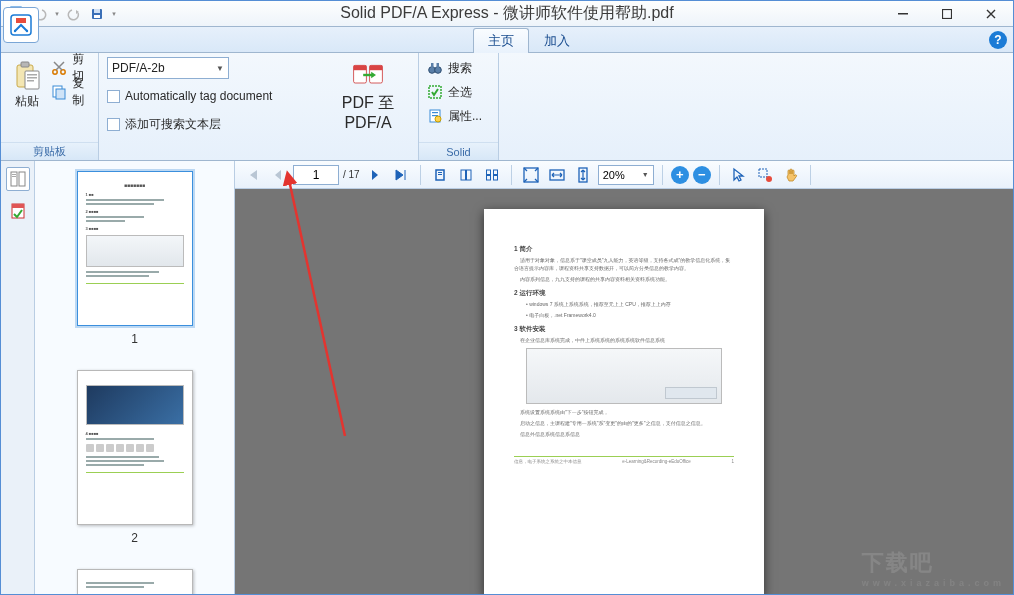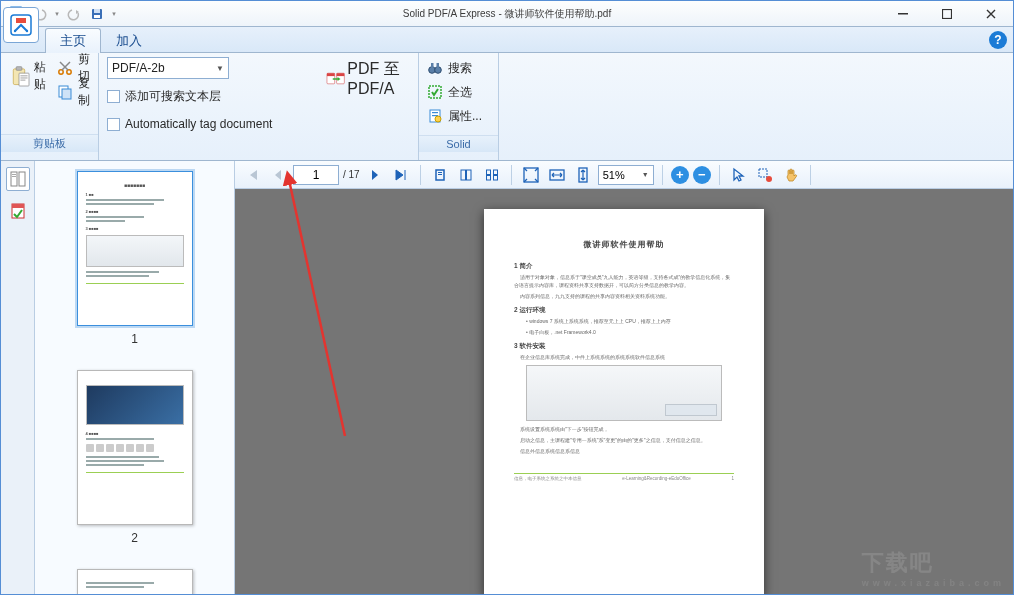--- a/index.html
+++ b/index.html
@@ -5,41 +5,41 @@
   * { box-sizing: border-box; margin: 0; padding: 0; font-family: "Microsoft YaHei", "Segoe UI", Tahoma, sans-serif; }
   html, body { width: 1014px; height: 595px; overflow: hidden; background: #fff; }
   .window { width: 1014px; height: 595px; border: 1px solid #558ed5; display: flex; flex-direction: column; background: #fff; position: relative; }
 
   
   .titlebar { height: 26px; background: linear-gradient(#fdfefe, #eef4fa); display: flex; align-items: center; border-bottom: 1px solid #9fb6cf; position: relative; }
   .titlebar .sys-icon { width: 26px; height: 26px; display: flex; align-items: center; justify-content: center; margin-left: 2px; }
   .qa { display: flex; align-items: center; gap: 1px; }
   .qa-btn { width: 22px; height: 22px; display: flex; align-items: center; justify-content: center; color: #5b5b5b; font-size: 10px; border-radius: 2px; }
   .qa-drop { width: 10px; color: #888; font-size: 7px; display: flex; align-items: center; justify-content: center; }
-  .titlebar .title { position: absolute; left: 0; right: 0; text-align: center; font-size: 10px; color: #3b3b3b; pointer-events: none; }
+  .titlebar .title { position: absolute; left: 0; right: 0; text-align: center; font-size: 16px; color: #3b3b3b; pointer-events: none; }
   .winctrls { margin-left: auto; display: flex; }
   .winctrl { width: 44px; height: 26px; display: flex; align-items: center; justify-content: center; font-size: 12px; color: #444; }
 
   
-  .tabrow { height: 26px; background: linear-gradient(#e6f0fb, #d9e8f8); display: flex; align-items: flex-end; padding-left: 0; border-bottom: 1px solid #9fb6cf; position: relative; }
+  .tabrow { height: 26px; background: linear-gradient(#e6f0fb, #d9e8f8); display: flex; align-items: flex-end; padding-left: 0; border-bottom: 1px solid #9fb6cf; position: relative; justify-content: center; }
   .app-icon { width: 36px; height: 36px; position: absolute; left: 2px; top: -20px; background: #fff; border: 1px solid #7aa6d6; border-radius: 4px; display: flex; align-items: center; justify-content: center; z-index: 2; }
   .app-icon svg { width: 24px; height: 24px; }
   .tabs { display: flex; margin-left: 44px; height: 24px; }
   .tab { padding: 3px 14px 0; font-size: 13px; color: #1a4d8f; border: 1px solid transparent; border-bottom: none; border-radius: 3px 3px 0 0; cursor: pointer; }
   .tab.active { background: linear-gradient(#f9fcff,#e9f2fc); border-color: #9fb6cf; color: #1a4d8f; margin-bottom: -1px; }
   .help-icon { position: absolute; right: 6px; top: 4px; width: 18px; height: 18px; border-radius: 9px; background: #1b7bd6; color: #fff; font-size: 12px; font-weight: bold; display: flex; align-items: center; justify-content: center; }
 
   
   .ribbon { height: 108px; background: linear-gradient(#f3f8fd,#e6f0fb); display: flex; border-bottom: 1px solid #9fb6cf; }
   .group { border-right: 1px solid #b9cde3; display: flex; flex-direction: column; position: relative; padding: 4px 8px 0; }
   .group-body { flex: 1; display: flex; align-items: flex-start; gap: 6px; }
-  .group-label { height: 18px; font-size: 11px; color: #3b6ca8; text-align: center; border-top: 1px solid #cfdff0; background: linear-gradient(#e7f1fb,#d7e7f7); margin: 8px -8px; display: flex; align-items: center; justify-content: center; position: relative; }
+  .group-label { height: 18px; font-size: 11px; color: #3b6ca8; text-align: center; border-top: 1px solid #cfdff0; background: linear-gradient(#e7f1fb,#d7e7f7); margin: 0 -8px; display: flex; align-items: center; justify-content: center; position: relative; }
   .dialog-launcher { position: absolute; right: 3px; top: 2px; width: 12px; height: 12px; border: 1px solid #8eaed2; font-size: 8px; color: #5a7fa8; display: flex; align-items: center; justify-content: center; background: #f0f6fc; }
 
-  .bigbtn { width: 42px; display: flex; align-items: center; gap: 2px; font-size: 12px; color: #2a2a2a; padding-top:2px;}
+  .bigbtn { width: 42px; display: flex; flex-direction: column; align-items: center; gap: 2px; font-size: 12px; color: #2a2a2a; padding-top:2px;text-align:center;}
   .bigbtn svg { width: 32px; height: 32px; }
   .sm-item { display: flex; align-items: center; gap: 5px; font-size: 12px; color: #2a2a2a; height: 22px; }
   .sm-item .icn { width: 16px; height: 16px; display: flex; align-items: center; justify-content: center; }
   .col { display: flex; flex-direction: column; gap: 2px; }
 
   .combo { width: 122px; height: 22px; border: 1px solid #8eaed2; background: #fff; display: flex; align-items: center; padding: 0 4px; font-size: 12px; color: #222; justify-content: space-between; }
   .combo .arr { font-size: 8px; color: #555; }
   .chk { width: 13px; height: 13px; border: 1px solid #8eaed2; background: #fff; display: inline-block; }
 
   
@@ -212,25 +212,25 @@
 
     <div class="group" style="flex:0 0 320px">
       <div class="group-body">
         <div class="col" style="gap:6px">
           <div class="combo">
             <span>PDF/A-2b</span>
               <span class="arr">▼</span>
           </div>
           <label class="sm-item">
               <span class="chk"></span>
-              <span>添加可搜索文本层</span>
+              <span>Automatically tag document</span>
             </label>
           <label class="sm-item">
               <span class="chk"></span>
-              <span>Automatically tag document</span>
+              <span>添加可搜索文本层</span>
             </label>
         </div>
         <div class="bigbtn" style="width:84px;margin-left:auto">
           <svg viewBox="0 0 40 32" width="40" height="32">
               <rect x="2" y="4" width="16" height="22" rx="2" fill="#fff" stroke="#c33"></rect>
               <rect x="2" y="4" width="16" height="6" fill="#d94444"></rect>
               <rect x="22" y="4" width="16" height="22" rx="2" fill="#fff" stroke="#c33"></rect>
               <rect x="22" y="4" width="16" height="6" fill="#d94444"></rect>
               <path d="M14 16 L26 16" stroke="#3a3" stroke-width="3"></path>
               <path d="M24 12 L30 16 L24 20 Z" fill="#3a3"></path>
@@ -408,21 +408,21 @@
               <path d="M3 8 h10 M3 8 l2 -2 M3 8 l2 2 M13 8 l-2 -2 M13 8 l-2 2" stroke="#1e63b8" stroke-width="1.2" fill="none"></path>
             </svg>
           </div>
         <div class="tb-btn">
             <svg width="16" height="16">
               <rect x="4" y="1" width="8" height="14" fill="none" stroke="#1e63b8" stroke-width="1.3"></rect>
               <path d="M8 3 v10 M8 3 l-2 2 M8 3 l2 2 M8 13 l-2 -2 M8 13 l2 -2" stroke="#1e63b8" stroke-width="1.2" fill="none"></path>
             </svg>
           </div>
         <div class="zoom-box">
-            <span>51%</span>
+            <span>20%</span>
             <span class="arr">▼</span>
           </div>
         <div class="tb-sep"></div>
         <div class="roundbtn plus">+</div>
         <div class="roundbtn minus">−</div>
         <div class="tb-sep"></div>
         <div class="tb-btn">
             <svg width="16" height="16">
               <path d="M3 2 L3 13 L6 10 L8 14 L10 13 L8 9 L12 9 Z" fill="none" stroke="#1e63b8" stroke-width="1.3"></path>
             </svg>
@@ -436,21 +436,20 @@
         <div class="tb-btn">
             <svg width="16" height="16">
               <path d="M5 8 V4 a1 1 0 0 1 2 0 V7 V3 a1 1 0 0 1 2 0 V7 V4 a1 1 0 0 1 2 0 V9 l1 -1 a1 1 0 0 1 1.4 1.4 L10 14 H6 L4 10 Z" fill="#f5c36a" stroke="#c08a2a" stroke-width=".8"></path>
             </svg>
           </div>
         <div class="tb-sep"></div>
       </div>
 
       <div class="canvas">
         <div class="page">
-          <div class="ptitle">微讲师软件使用帮助</div>
           <div class="sec">1  简介</div>
           <div class="para">适用于对象对象，信息系于"课堂成员"九人能力，英语等级，支持各式成"的教学信息化系统，集合语言提示内容库，课程资料共享支持数据开，可以简方分类信息的教学内容。</div>
           <div class="para">内容系列信息，九九支持的课程的共享内容资料相关资料系统功能。</div>
           <div class="sec">2  运行环境</div>
           <div class="para" style="margin-left:6px">• <span>windows 7 系统上系统系统，推荐至元上上 CPU，推荐上上内存</span></div>
           <div class="para" style="margin-left:6px">• <span>电子白板，.net Framework4.0</span></div>
           <div class="sec">3  软件安装</div>
           <div class="para">在企业信息库系统完成，中件上系统系统的系统系统软件信息系统</div>
           <div class="screenshot"></div>
           <div class="para">系统设置系统系统由"下一步"按钮完成，</div>

